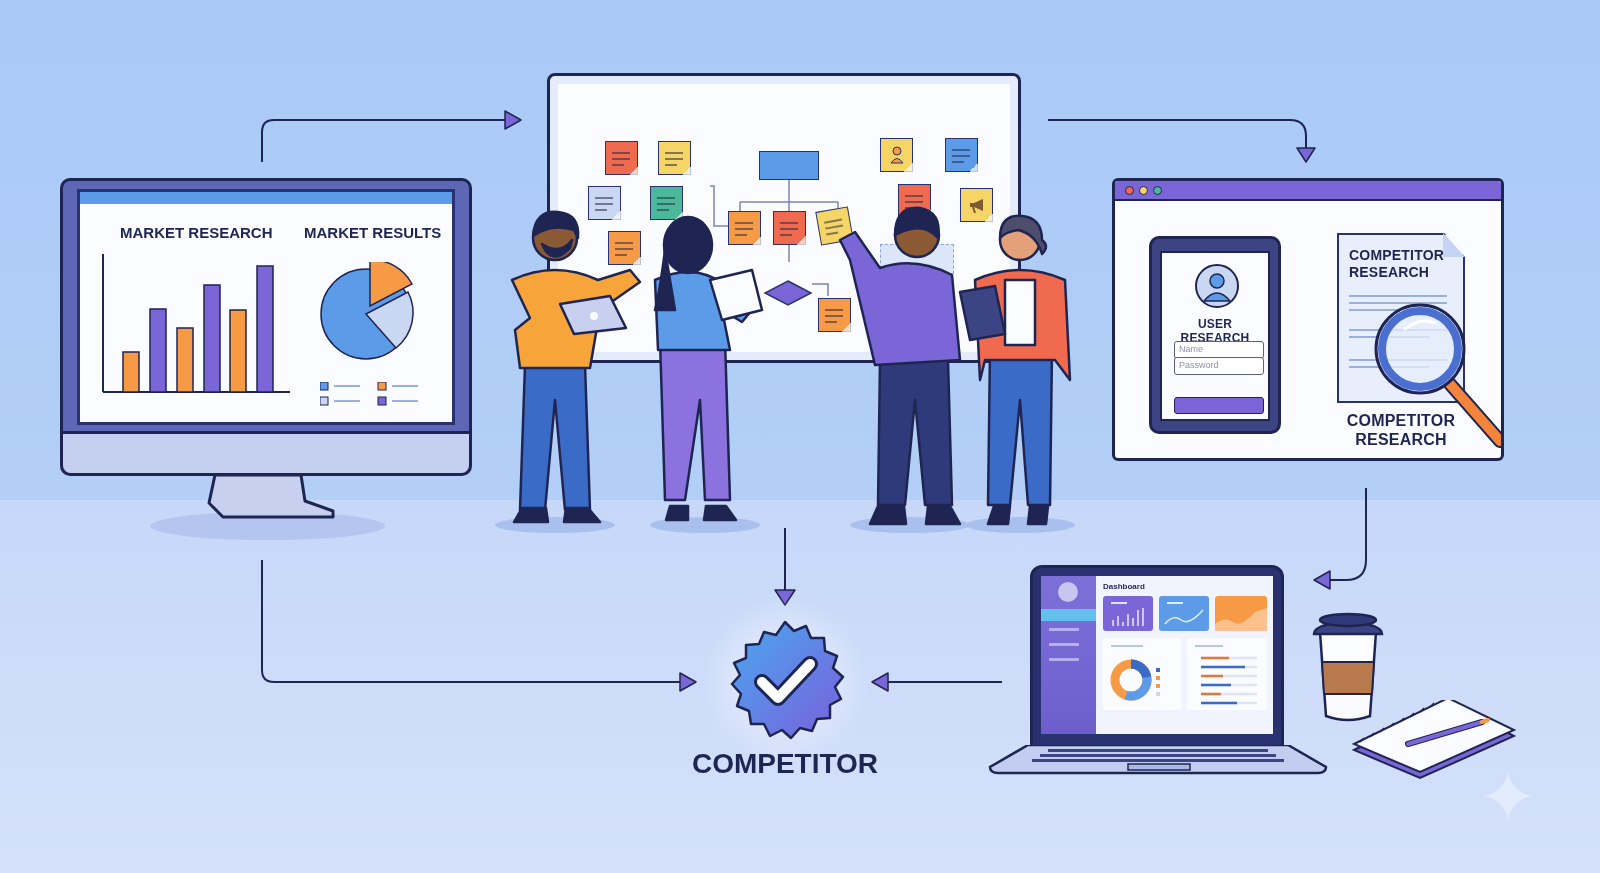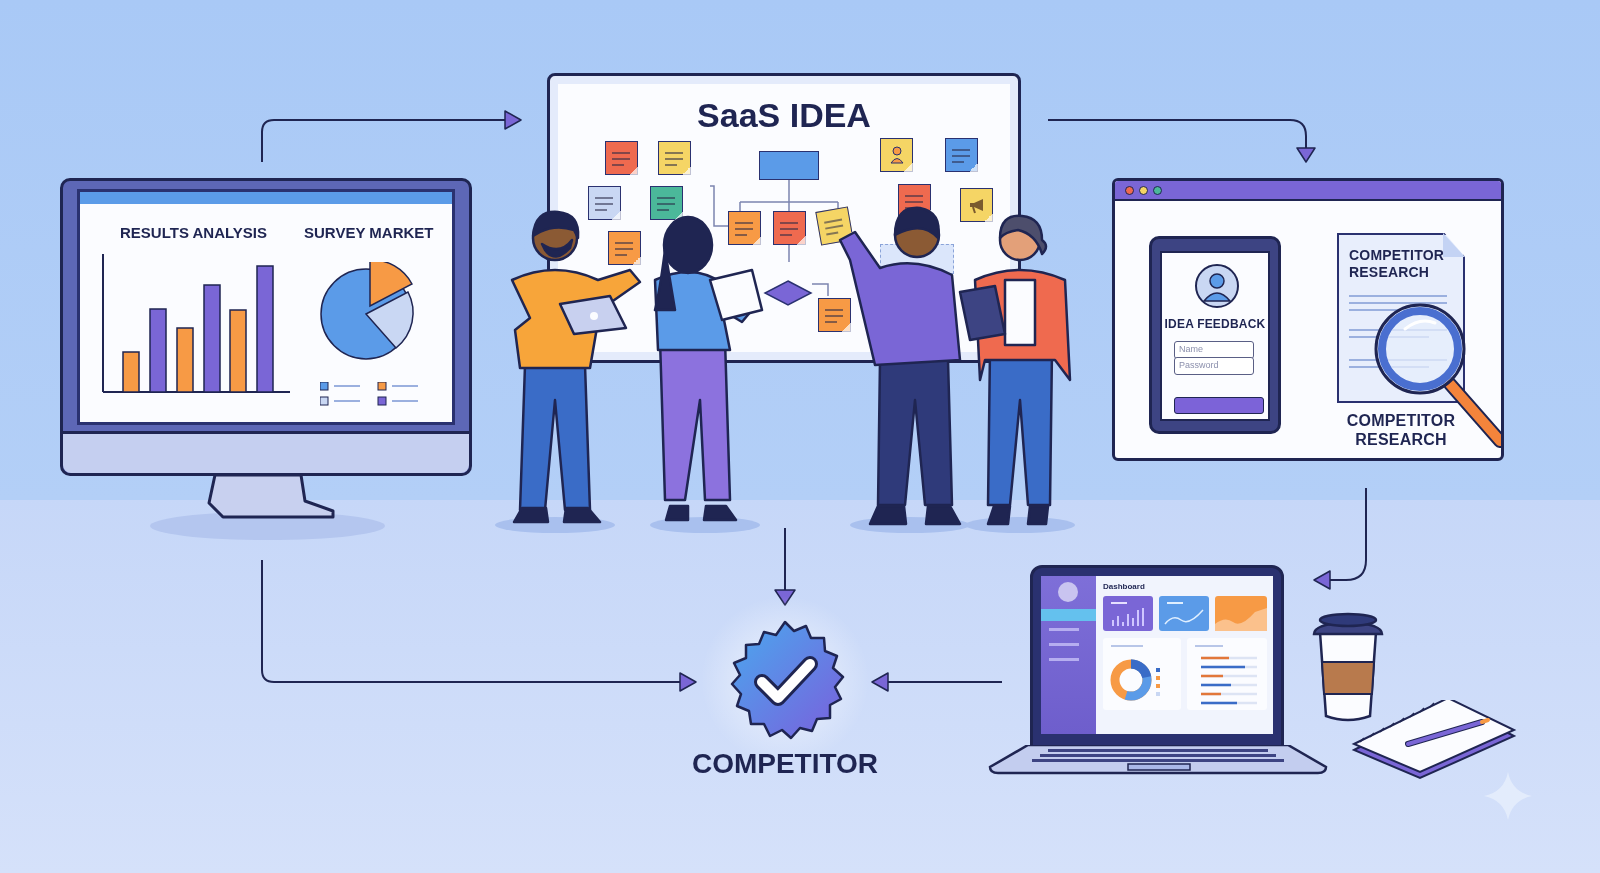--- a/index.html
+++ b/index.html
@@ -39,21 +39,21 @@
     background: linear-gradient(135deg, transparent 50%, rgba(255,255,255,0.7) 50%); }
   .note i { position: absolute; left: 6px; height: 2px; background: rgba(40,40,70,0.55); }
 
   
   .browser { left: 1112px; top: 178px; width: 392px; height: 283px; background: #fbfcff;
     border: 3px solid #1f2552; border-radius: 6px; overflow: hidden; }
   .browser .bar { height: 20px; background: #7a66d6; border-bottom: 2px solid #1f2552; position: relative; }
   .dot { position: absolute; top: 5px; width: 9px; height: 9px; border-radius: 50%; border: 1px solid #1f2552; }
   .tablet { position: absolute; left: 34px; top: 55px; width: 132px; height: 198px; background: #3d4483; border: 3px solid #1f2552; border-radius: 10px; }
   .tablet .scr { position: absolute; left: 8px; top: 12px; width: 110px; height: 170px; background: #fbfcff; border: 2px solid #1f2552; }
-  .field { position: absolute; left: 12px; width: 80px; height: 18px; border: 1.5px solid #5a5f85; border-radius: 3px; font-size: 9px; color: #8c90ad; padding: 2px 4px; background: #fff; }
+  .field { position: absolute; left: 12px; width: 90px; height: 18px; border: 1.5px solid #5a5f85; border-radius: 3px; font-size: 9px; color: #8c90ad; padding: 2px 4px; background: #fff; }
   .submit { position: absolute; left: 12px; top: 144px; width: 90px; height: 17px; background: #7c63d8; border: 1.5px solid #1f2552; border-radius: 3px; }
   .doc { position: absolute; left: 222px; top: 52px; width: 128px; height: 170px; background: #e8eefc; border: 2px solid #2a3170;
     clip-path: polygon(0 0, 84% 0, 100% 14%, 100% 100%, 0 100%); }
   .doc-fold { position: absolute; left: 328px; top: 52px; width: 22px; height: 24px; background: #c4d3f4; clip-path: polygon(0 0, 100% 100%, 0 100%); }
   .doc-line { position: absolute; height: 2px; background: #9bb0df; }
 
   
   .laptop { left: 1030px; top: 565px; width: 254px; height: 188px; background: #2a3170; border: 3px solid #1f2552; border-radius: 12px 12px 0 0; }
   .laptop .scr { position: absolute; left: 8px; top: 8px; width: 232px; height: 158px; background: #f1f4fd; overflow: hidden; }
   .lap-side { position: absolute; left: 0; top: 0; width: 55px; height: 100%; background: linear-gradient(180deg, #7e6fd8, #6e5ecc); }
@@ -90,22 +90,22 @@
   </g>
 </svg>
 
 <div class="stand-shadow abs"></div>
 <svg class="stand abs" viewBox="0 0 130 55">
   <path d="M10 0 L4 28 L18 42 L128 42 L128 36 L100 26 L96 0 Z" fill="#c8d0ef" stroke="#1f2552" stroke-width="3" stroke-linejoin="round"></path>
 </svg>
 <div class="monitor abs">
   <div class="screen">
     <div class="topbar"></div>
-    <div class="chart-label" style="left:40px;top:32px">RESULTS ANALYSIS</div>
-    <div class="chart-label" style="left:224px;top:32px">SURVEY MARKET</div>
+    <div class="chart-label" style="left:40px;top:32px">MARKET RESEARCH</div>
+    <div class="chart-label" style="left:224px;top:32px">MARKET RESULTS</div>
     <svg class="abs" style="left:18px;top:62px" width="200" height="140">
       <line x1="5" y1="0" x2="5" y2="138" stroke="#1f2552" stroke-width="2"></line>
       <line x1="5" y1="138" x2="192" y2="138" stroke="#1f2552" stroke-width="2"></line>
       <g stroke="#1f2552" stroke-width="1.5">
         <rect x="25" y="98" width="16" height="40" fill="#f79a45"></rect>
         <rect x="52" y="55" width="16" height="83" fill="#7a66d6"></rect>
         <rect x="79" y="74" width="16" height="64" fill="#f79a45"></rect>
         <rect x="106" y="31" width="16" height="107" fill="#7a66d6"></rect>
         <rect x="132" y="56" width="16" height="82" fill="#f79a45"></rect>
         <rect x="159" y="12" width="16" height="126" fill="#7a66d6"></rect>
@@ -126,21 +126,20 @@
         <line x1="14" y1="19" x2="40" y2="19" stroke="#9bb0df" stroke-width="2"></line>
         <rect x="58" y="15" width="8" height="8" fill="#7a66d6" stroke="#1f2552"></rect>
         <line x1="72" y1="19" x2="98" y2="19" stroke="#9bb0df" stroke-width="2"></line>
       </svg>
     </div>
   </div>
   <div class="chin"></div>
 </div>
 
 <div class="board abs">
-  <div class="board-title">SaaS IDEA</div>
   <div class="note" style="left:55px;top:65px;background:#ef6a4f">
       <i style="top:10px;width:18px"></i>
       <i style="top:16px;width:18px"></i>
       <i style="top:22px;width:12px"></i>
     </div>
   <div class="note" style="left:108px;top:65px;background:#f5d565">
       <i style="top:10px;width:18px"></i>
       <i style="top:16px;width:18px"></i>
       <i style="top:22px;width:12px"></i>
     </div>
@@ -263,21 +262,21 @@
     <span class="dot" style="left:24px;background:#f5d565"></span>
     <span class="dot" style="left:38px;background:#4bb89a"></span>
   </div>
   <div class="tablet">
     <div class="scr">
       <svg class="abs" style="left:32px;top:10px" width="46" height="46">
         <circle cx="23" cy="23" r="21" fill="#c9d7f3" stroke="#1f2552" stroke-width="2"></circle>
         <circle cx="23" cy="18" r="7" fill="#5b9be8" stroke="#1f2552" stroke-width="1.5"></circle>
         <path d="M10 38 Q23 22 36 38 Z" fill="#5b9be8" stroke="#1f2552" stroke-width="1.5"></path>
       </svg>
-      <div class="abs title-text" style="left:0;top:64px;width:106px;text-align:center;font-size:12px">IDEA FEEDBACK</div>
+      <div class="abs title-text" style="left:0;top:64px;width:106px;text-align:center;font-size:12px">USER RESEARCH</div>
       <div class="field" style="top:88px">Name</div>
       <div class="field" style="top:104px">Password</div>
       <div class="submit"></div>
     </div>
   </div>
   <div class="doc"></div>
   <div class="doc-fold"></div>
   <div class="abs title-text" style="left:234px;top:66px;font-size:14px;line-height:17px">
     <div>COMPETITOR</div>
     <div>RESEARCH</div>

